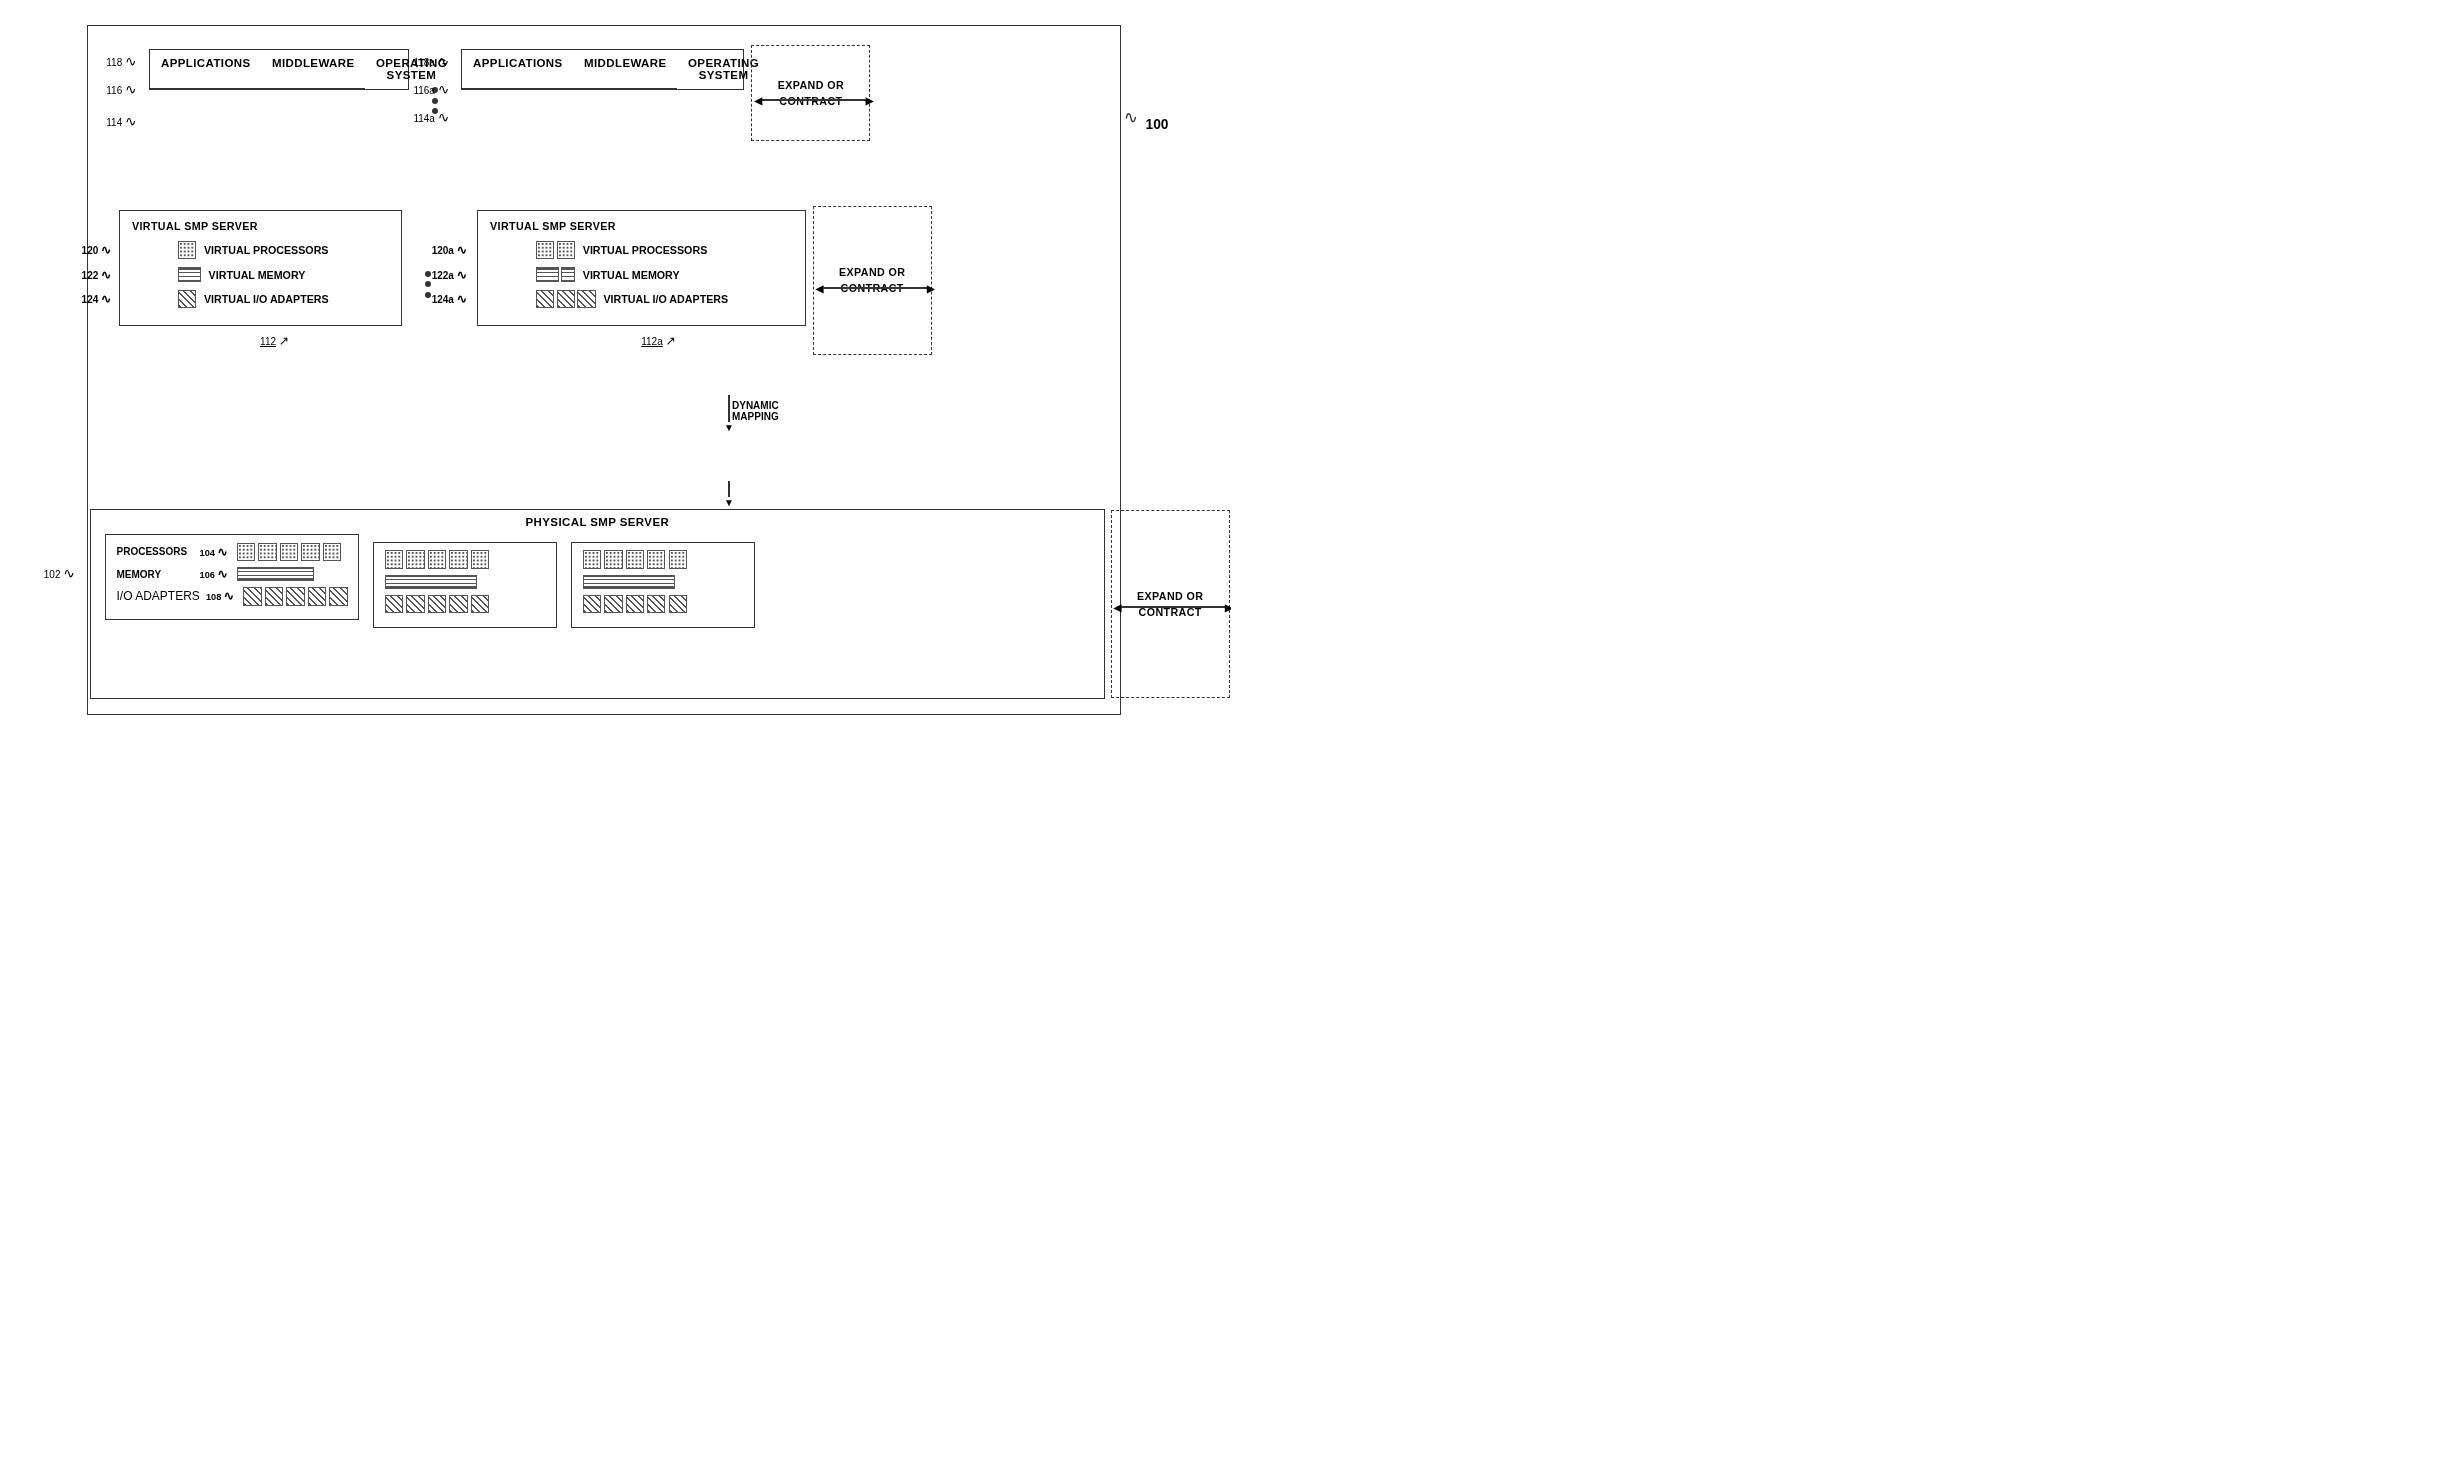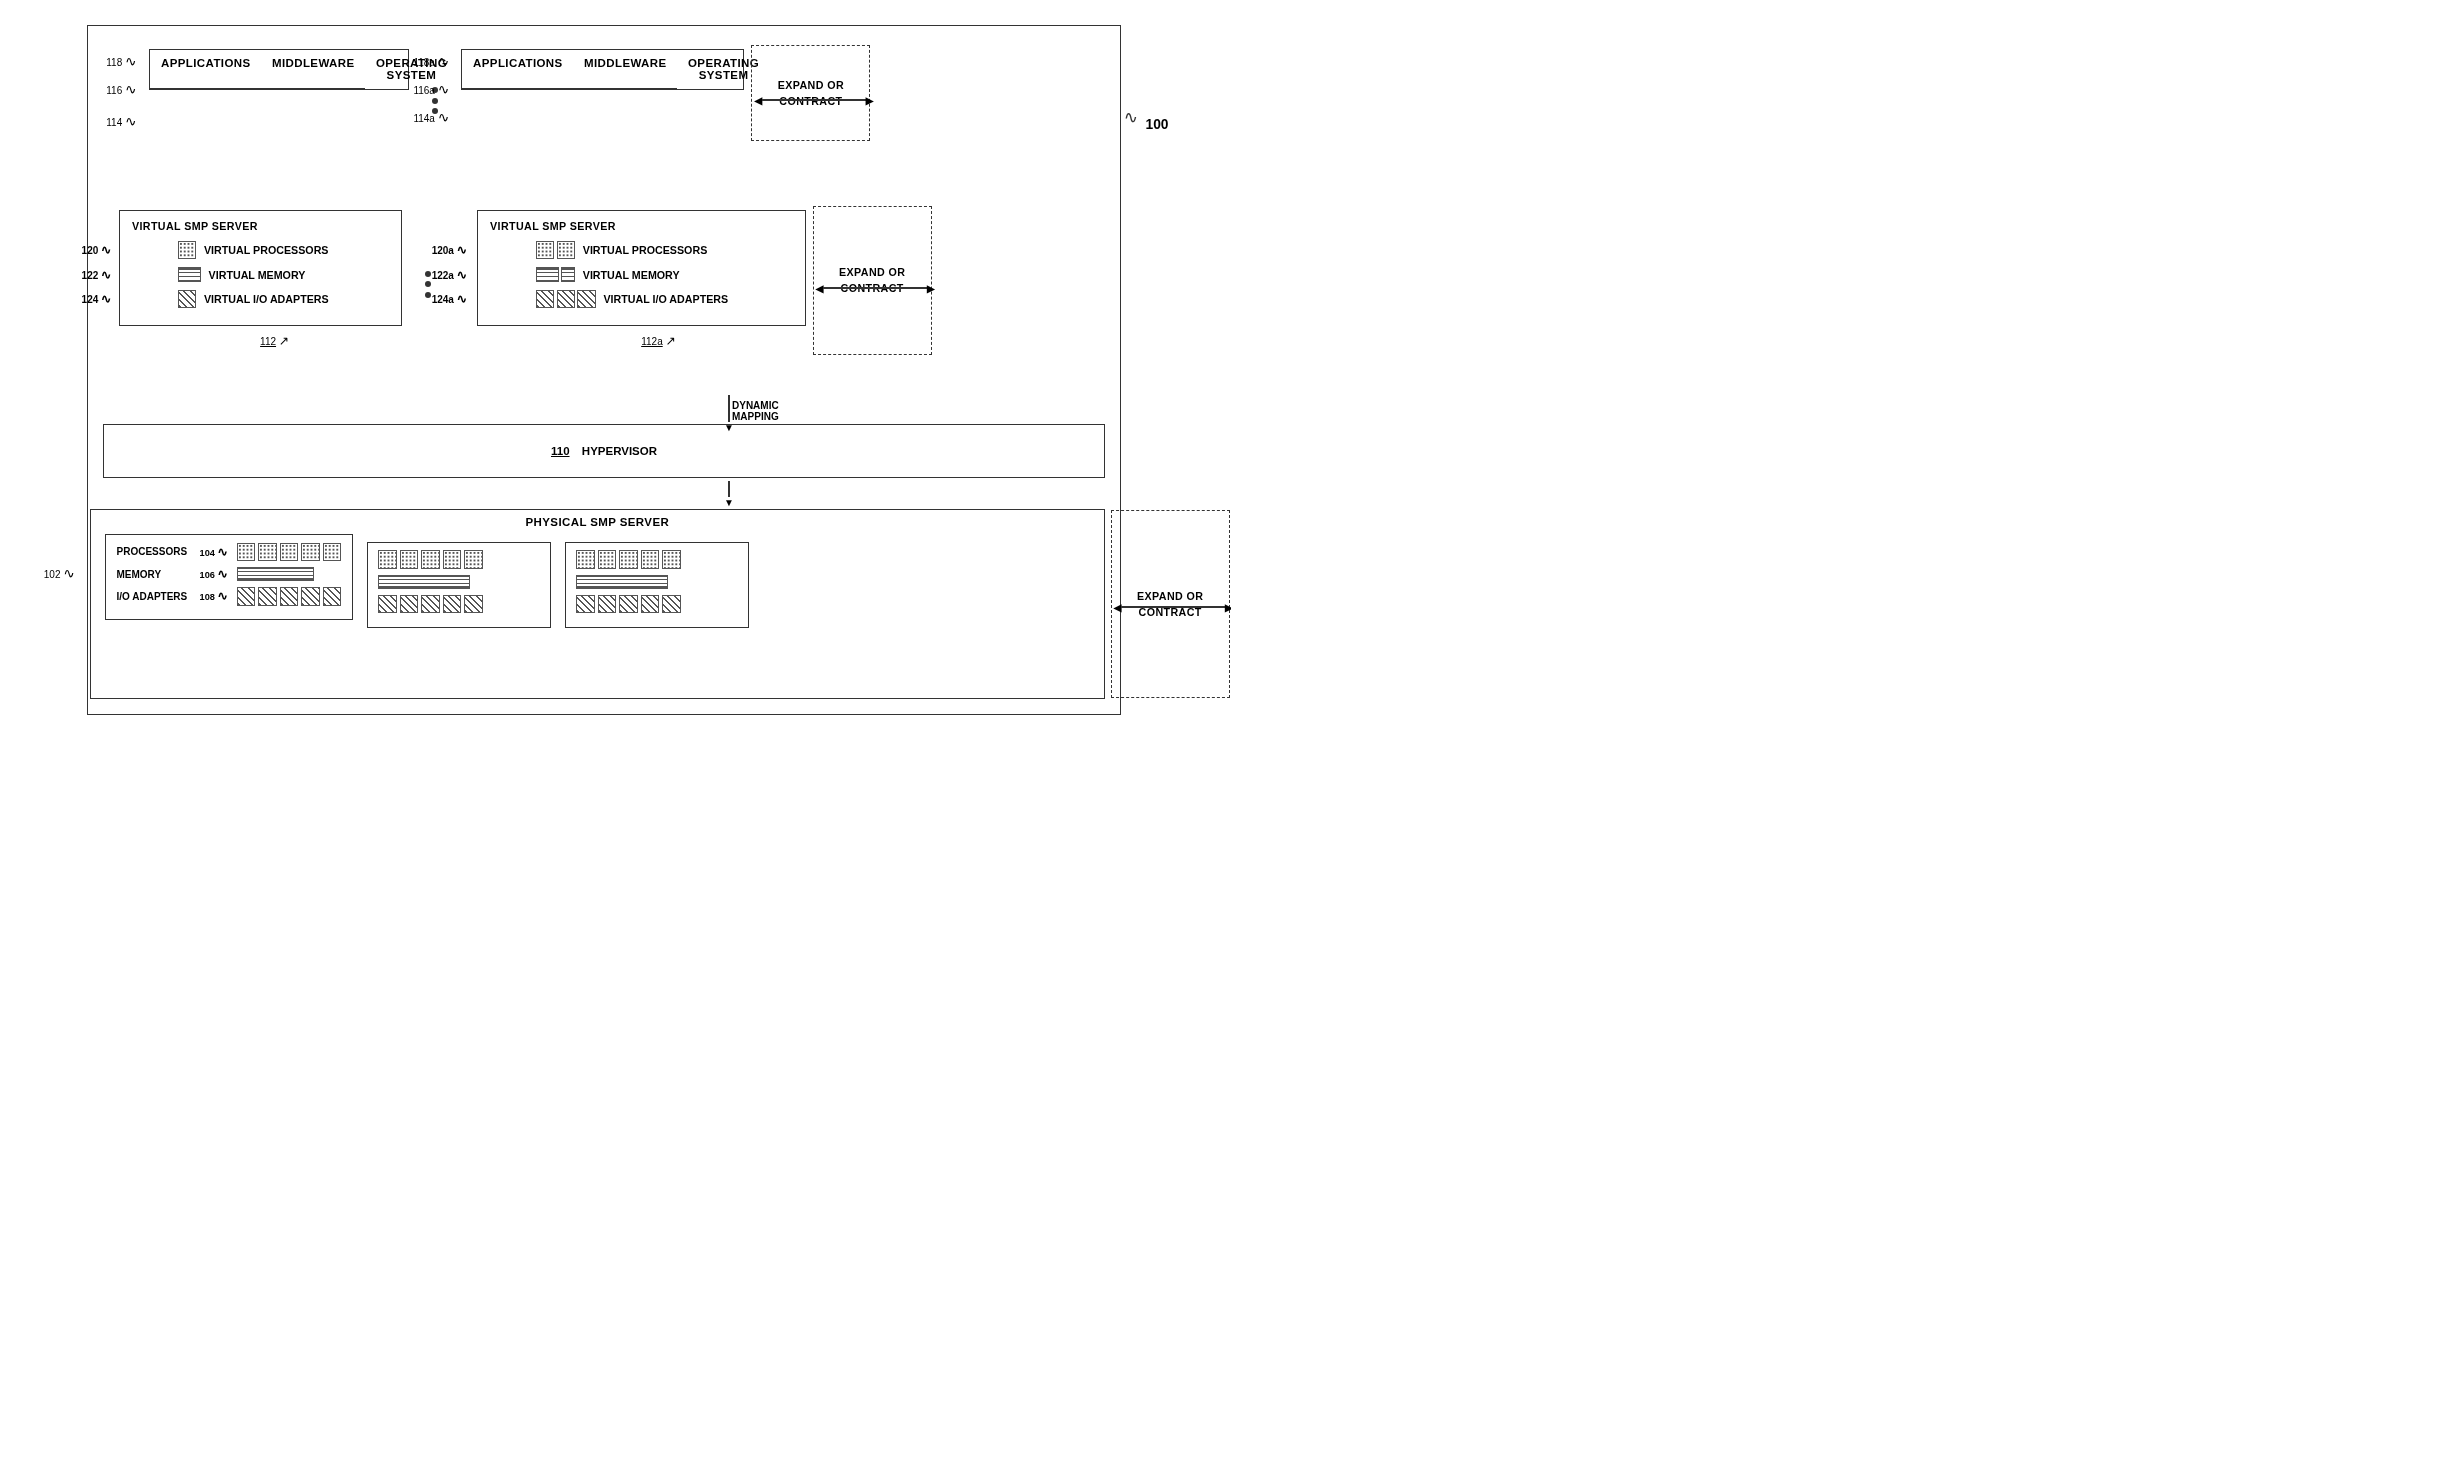--- a/index.html
+++ b/index.html
@@ -344,26 +344,20 @@
     </div>
 
     <div style="position:absolute; top:369px; left:636px; display:flex; flex-direction:column; align-items:center; height:38px;">
       <div style="width:1.5px; flex:1; background:#333;"></div>
       <span style="font-size:10px;">▼</span>
     </div>
     <div style="position:absolute; top:374px; left:644px; font-size:10px; font-weight:bold; white-space:nowrap;">
       DYNAMIC<br>MAPPING
     </div>
 
-    <div class="hypervisor-section" style="position:absolute; top:398px; left:15.3px; right:15.3px; height:54px; border:1.5px solid #333; display:flex; align-items:center; padding:0 31px; gap:153px;">
-      <div style="display:flex; align-items:center; gap:12.3px;">
-        <span style="text-decoration:underline; font-size:11.5px; font-weight:bold;">110</span>
-        <span style="font-size:11.5px; font-weight:bold;">HYPERVISOR</span>
-      </div>
-    </div>
 
     <div style="position:absolute; top:455px; left:636px; display:flex; flex-direction:column; align-items:center; height:27px;">
       <div style="width:1.5px; flex:1; background:#333;"></div>
       <span style="font-size:10px;">▼</span>
     </div>
 
     <div class="physical-section" style="position:absolute; top:483px; left:2px; right:15.3px; height:190px; border:1.5px solid #333;">
       <div class="physical-title">PHYSICAL SMP SERVER</div>
 
       <div class="physical-inner" style="display:flex; gap:13.8px; padding:0 13.8px 7.7px; align-items:flex-start;">
@@ -384,21 +378,21 @@
               </div>
             </div>
             <div class="phys-row">
               <span style="min-width:77px; font-size:10px; font-weight:bold;">MEMORY</span>
               <span style="font-size:9.2px; margin-right:3.1px;">106 <span style="font-size:12.3px">∿</span></span>
               <div class="phys-icons-row">
                 <div class="mem-icon" style="width:77px; height:13.8px;"></div>
               </div>
             </div>
             <div class="phys-row">
-              <span style="min-width:77px; font-size:10px; font-weight:bold;">I/O ADAPTERS</span>
+              <span style="min-width:77px; font-size:12px; font-weight:normal;">I/O ADAPTERS</span>
               <span style="font-size:9.2px; margin-right:3.1px;">108 <span style="font-size:12.3px">∿</span></span>
               <div class="phys-icons-row">
                 <div class="io-icon"></div>
                 <div class="io-icon"></div>
                 <div class="io-icon"></div>
                 <div class="io-icon"></div>
                 <div class="io-icon"></div>
               </div>
             </div>
           </div>

